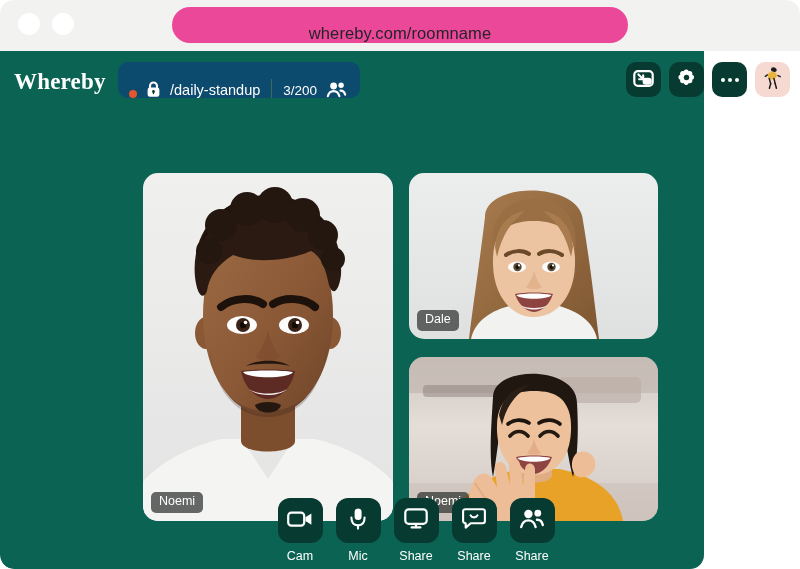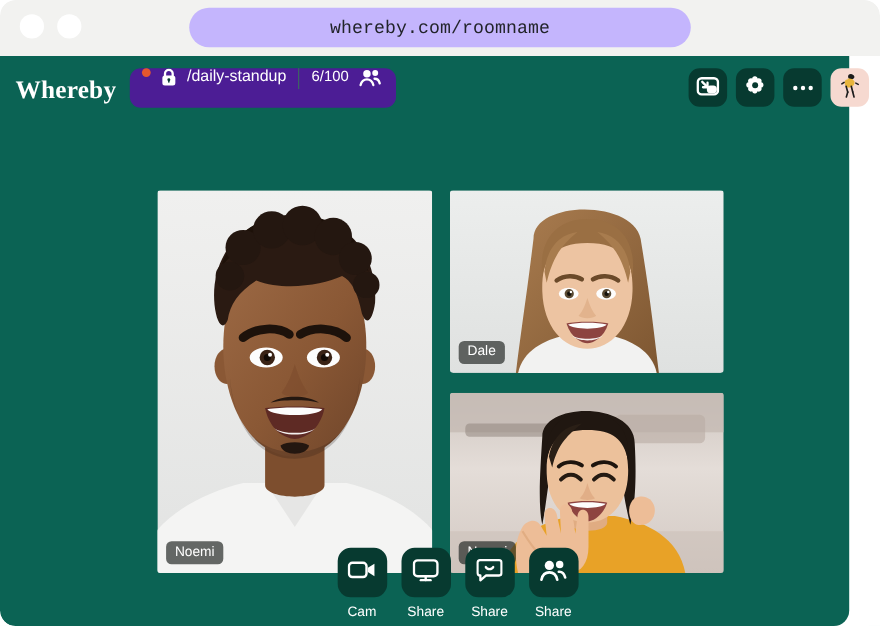--- a/index.html
+++ b/index.html
@@ -24,54 +24,54 @@
     width: 800px; height: 51px;
     background: #f2f2f0;
     border-top-left-radius: 14px;
     border-top-right-radius: 14px;
   }
   .dots { position: absolute; top: 13px; left: 18px; display: flex; gap: 12px; }
   .dot { width: 22px; height: 22px; border-radius: 50%; background: #ffffff; }
   .urlbar {
     position: absolute; top: 7px; left: 172px;
     width: 456px; height: 36px;
-    background: #c4b5fd;
+    background: #ec4899;
     border-radius: 18px;
-    display: flex; align-items: center; justify-content: center; font-family: Liberation Mono, monospace;
+    display: flex; align-items: flex-end; justify-content: center;
   }
   .urlbar span {
     font-size: 16.5px; color: #22242a; letter-spacing: .1px;
   }
 
   
   .app {
     position: absolute; top: 51px; left: 0;
-    width: 772px; height: 518px;
+    width: 704px; height: 518px;
     background: #0b6354;
     border-bottom-left-radius: 14px;
     border-bottom-right-radius: 14px;
   }
 
   
   .header {
     position: absolute; top: 0; left: 0;
     width: 800px; height: 58px;
   }
   .logo {
     position: absolute; left: 14px; top: 18px;
     font-family: "Liberation Serif", serif;
     font-size: 23px; font-weight: 700; color: #ffffff;
     letter-spacing: .2px;
   }
   .room-pill {
     position: absolute; left: 118px; top: 11px;
     height: 36px;
-    background: #4c1d95;
+    background: #0c4a6e;
     border-radius: 10px;
-    display: flex; align-items: flex-start;
+    display: flex; align-items: flex-end;
     padding: 0 13px 0 11px;
     gap: 9px;
   }
   .rec-dot { width: 8px; height: 8px; border-radius: 50%; background: #e4572e; flex: 0 0 auto; }
   .lock-ico { width: 15px; height: 17px; position: relative; flex: 0 0 auto; }
   .room-name { font-size: 14.5px; color: #ffffff; white-space: nowrap; }
   .pill-div { width: 1px; height: 19px; background: #3c6a5f; margin: 0 2px; }
   .count { font-size: 13.5px; color: #ffffff; white-space: nowrap; }
 
   .hdr-actions {
@@ -87,21 +87,21 @@
   }
   .hdr-btn.avatar { background: #f6d9d0; }
   .dots3 { display: flex; gap: 3px; align-items: center; }
   .dots3 i { width: 4px; height: 4px; border-radius: 50%; background: #ffffff; display: block; }
 
   
   .stage { position: absolute; top: 58px; left: 0; width: 800px; height: 420px; }
 
   .tile {
     position: absolute;
-    border-radius: 3px;
+    border-radius: 15px;
     overflow: hidden;
     text-align: right;
   }
   .tile-main  { left: 143px; top: 64px;  width: 250px; height: 348px; }
   .tile-top   { left: 409px; top: 64px;  width: 249px; height: 166px; }
   .tile-bot   { left: 409px; top: 248px; width: 249px; height: 164px; }
 
   .tile .video { position: absolute; inset: 0; }
 
   .namebadge {
@@ -160,21 +160,21 @@
         <span class="lock-ico">
           <svg width="15" height="17" viewBox="0 0 15 17">
             <path d="M4 7V5a3.5 3.5 0 0 1 7 0v2" fill="none" stroke="#fff" stroke-width="2.1" stroke-linecap="round"></path>
             <rect x="1.6" y="6.6" width="11.8" height="9.2" rx="2.3" fill="#fff"></rect>
             <circle cx="7.5" cy="10.4" r="1.35" fill="#073a30"></circle>
             <rect x="6.8" y="10.6" width="1.4" height="2.6" rx=".7" fill="#073a30"></rect>
           </svg>
         </span>
         <span class="room-name">/daily-standup</span>
         <span class="pill-div"></span>
-        <span class="count">6/100</span>
+        <span class="count">3/200</span>
         <span style="display:flex;align-items:center;">
           <svg width="21" height="17" viewBox="0 0 21 17">
             <circle cx="7.6" cy="5" r="3.4" fill="#fff"></circle>
             <circle cx="15.1" cy="4.3" r="2.7" fill="#fff"></circle>
             <path d="M1.8 15.3c.8-3.4 3.1-5.2 5.8-5.2s5 1.8 5.8 5.2" fill="none" stroke="#fff" stroke-width="2.1" stroke-linecap="round"></path>
             <path d="M14.5 9.6c2.2-.1 4 1.5 4.7 4.2" fill="none" stroke="#fff" stroke-width="2.1" stroke-linecap="round"></path>
           </svg>
         </span>
       </div>
 
@@ -389,20 +389,32 @@
           <span>
             <svg width="26" height="20" viewBox="0 0 26 20">
               <rect x="1.2" y="3.6" width="16" height="13" rx="3.2" fill="none" stroke="#fff" stroke-width="2.2"></rect>
               <path d="M18.4 8.2 L24.4 4.4 V15.8 L18.4 12 Z" fill="#fff"></path>
             </svg>
           </span>
         </div>
         <div class="tb-label">Cam</div>
       </div>
 
+      <div class="tb-item">
+        <div class="tb-btn">
+          <span>
+            <svg width="20" height="23" viewBox="0 0 20 23">
+              <rect x="6.6" y="1.4" width="7" height="11.6" rx="3.5" fill="#fff"></rect>
+              <path d="M3.4 10.6 C3.4 16 6.4 18.4 10 18.4 C13.6 18.4 16.6 16 16.6 10.6" fill="none" stroke="#fff" stroke-width="2.1" stroke-linecap="round"></path>
+              <path d="M10 18.6 V21.6" stroke="#fff" stroke-width="2.1" stroke-linecap="round"></path>
+            </svg>
+          </span>
+        </div>
+        <div class="tb-label">Mic</div>
+      </div>
 
       <div class="tb-item">
         <div class="tb-btn">
           <span>
             <svg width="24" height="21" viewBox="0 0 24 21">
               <rect x="1.3" y="1.4" width="21.4" height="14.4" rx="3.4" fill="none" stroke="#fff" stroke-width="2.2"></rect>
               <path d="M12 16.2 V19.2" stroke="#fff" stroke-width="2.2" stroke-linecap="round"></path>
               <path d="M7.6 19.4 H16.4" stroke="#fff" stroke-width="2.2" stroke-linecap="round"></path>
             </svg>
           </span>

